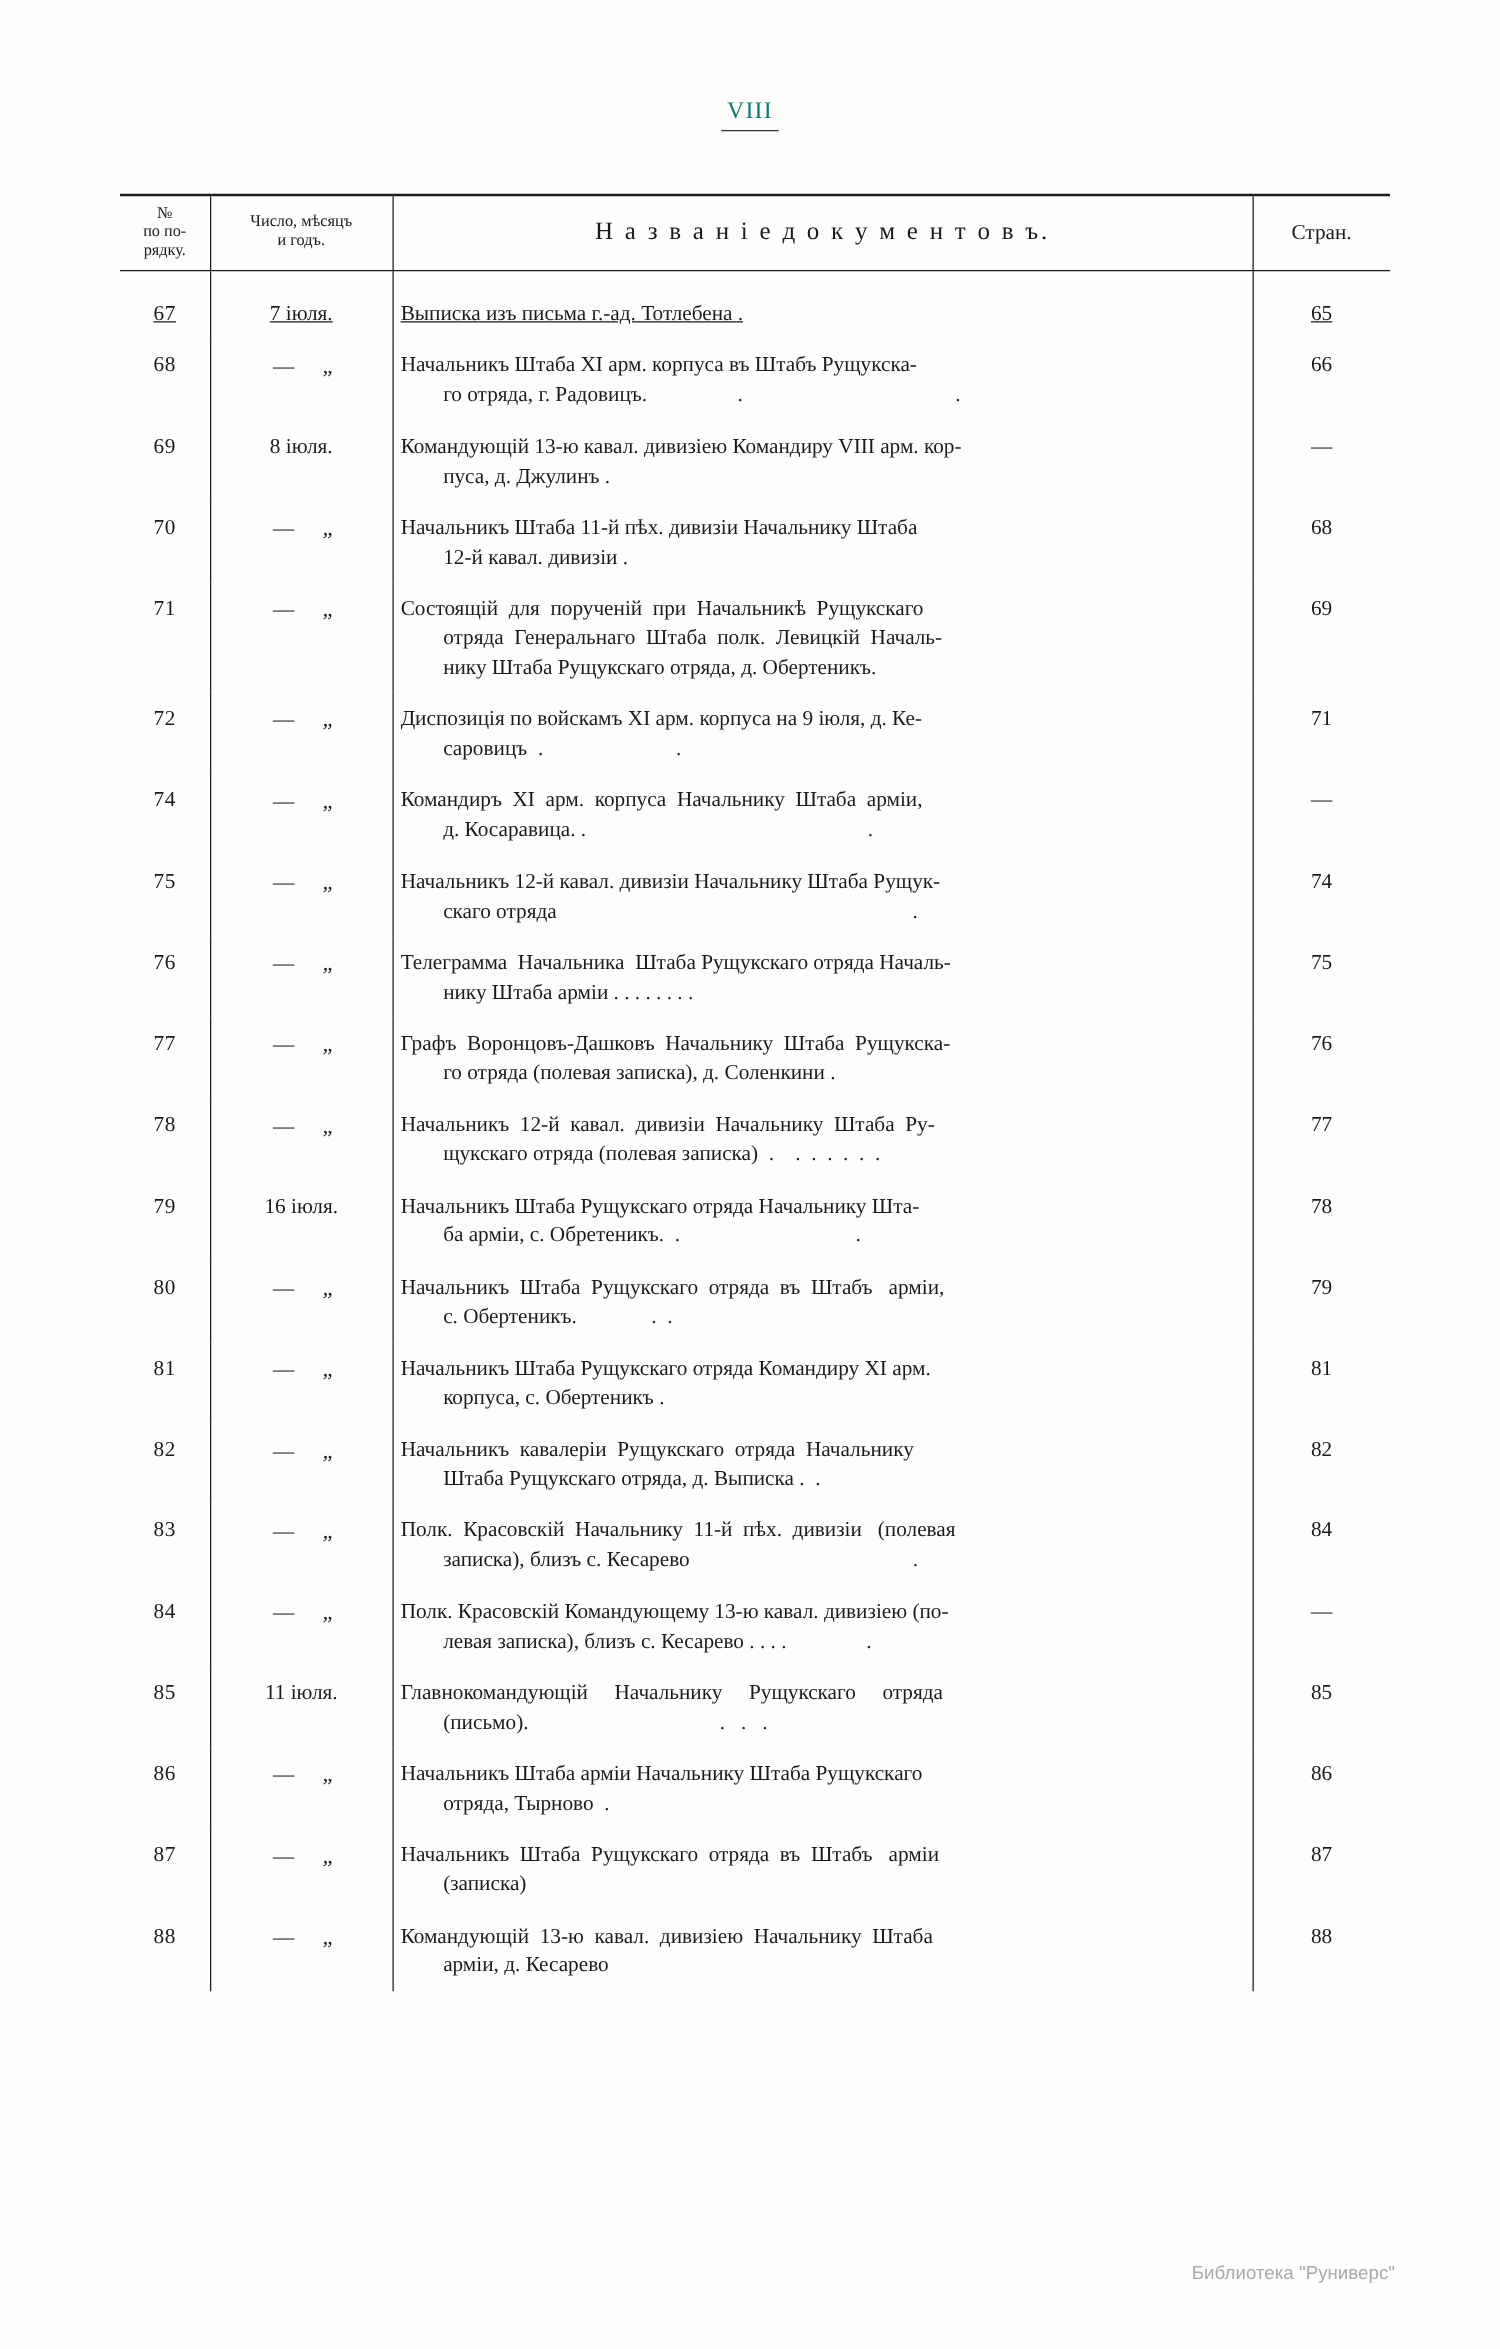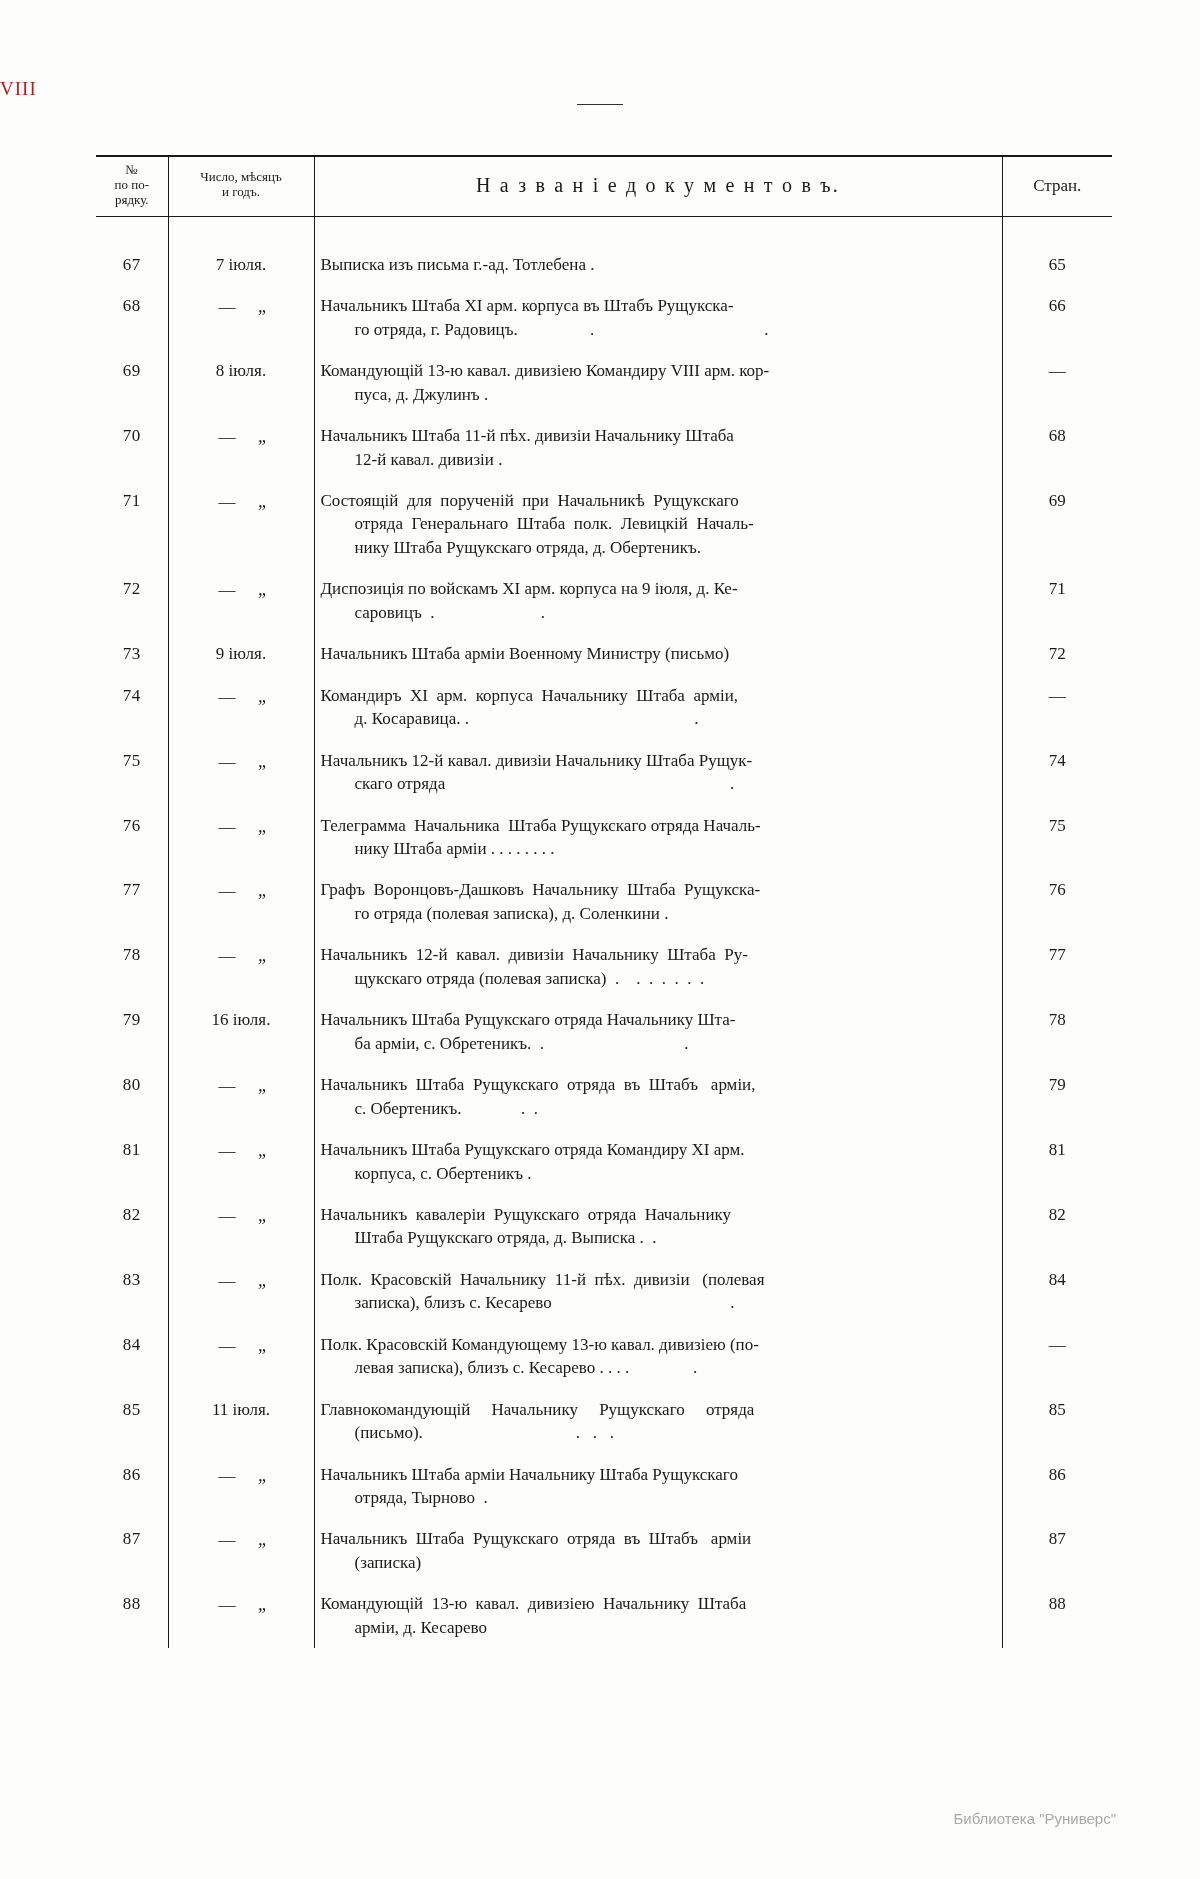--- a/index.html
+++ b/index.html
@@ -20,25 +20,25 @@
     width: 1200px;
     height: 1879px;
     background: #fdfdfb;
     overflow: hidden;
   }
   .page-number {
     position: absolute;
     top: 78px;
     left: 0;
     width: 1200px;
-    text-align: left;
+    text-align: center;
     font-size: 19px;
     letter-spacing: 1px;
     font-family: "Liberation Serif", serif;
-    color: #b91c1c;
+    color: #0f766e;
   }
   .page-number .rule {
     display: block;
     width: 46px;
     height: 1px;
     background: #333;
     margin: 4px auto 0 auto;
   }
 
   .table-wrap {
@@ -86,21 +86,22 @@
     margin-left: 37px;
   }
 
   table.index tbody td {
     vertical-align: top;
     font-size: 17px;
     padding: 9px 6px 9px 6px;
     line-height: 1.38;
   }
   table.index tbody tr:first-child td {
-    padding-top: 36px;
+    padding-top: 22px;
+    text-decoration: underline;
   }
   td.num {
     text-align: center;
     font-size: 17px;
     letter-spacing: 0.5px;
   }
   td.date {
     text-align: center;
     font-size: 16px;
     white-space: nowrap;
@@ -209,26 +210,20 @@
             <td class="title vline-r">Состоящій&nbsp; для&nbsp; порученій&nbsp; при&nbsp; Начальникѣ&nbsp; Рущукскаго<span class="ind">отряда&nbsp; Генеральнаго&nbsp; Штаба&nbsp; полк.&nbsp; Левицкій&nbsp; Началь-</span><span class="ind">нику Штаба Рущукскаго отряда, д. <span class="it">Обертеникъ</span>.</span></td>
             <td class="pg">69</td>
           </tr>
           <tr>
             <td class="num">72</td>
             <td class="date vline-l vline-r"><span class="dash">—</span><span class="ditto">„</span></td>
             <td class="title vline-r">Диспозиція по войскамъ XI арм. корпуса на 9 іюля, д. <span class="it">Ке-</span><span class="ind"><span class="it">саровицъ</span>&nbsp;&nbsp;.&nbsp;&nbsp;&nbsp;&nbsp;&nbsp;&nbsp;&nbsp;&nbsp;&nbsp;&nbsp;&nbsp;&nbsp;&nbsp;&nbsp;&nbsp;&nbsp;&nbsp;&nbsp;&nbsp;&nbsp;&nbsp;&nbsp;&nbsp;&nbsp;&nbsp;.</span></td>
             <td class="pg">71</td>
           </tr>
           <tr>
-            <td class="num">73</td>
-            <td class="date vline-l vline-r">9 іюля.</td>
-            <td class="title vline-r">Начальникъ Штаба арміи Военному Министру (письмо)</td>
-            <td class="pg">72</td>
-          </tr>
-          <tr>
             <td class="num">74</td>
             <td class="date vline-l vline-r"><span class="dash">—</span><span class="ditto">„</span></td>
             <td class="title vline-r">Командиръ&nbsp; XI&nbsp; арм.&nbsp; корпуса&nbsp; Начальнику&nbsp; Штаба&nbsp; арміи,<span class="ind">д. <span class="it">Косаравица</span>.&nbsp;.&nbsp;&nbsp;&nbsp;&nbsp;&nbsp;&nbsp;&nbsp;&nbsp;&nbsp;&nbsp;&nbsp;&nbsp;&nbsp;&nbsp;&nbsp;&nbsp;&nbsp;&nbsp;&nbsp;&nbsp;&nbsp;&nbsp;&nbsp;&nbsp;&nbsp;&nbsp;&nbsp;&nbsp;&nbsp;&nbsp;&nbsp;&nbsp;&nbsp;&nbsp;&nbsp;&nbsp;&nbsp;&nbsp;&nbsp;&nbsp;&nbsp;&nbsp;&nbsp;&nbsp;&nbsp;&nbsp;&nbsp;&nbsp;&nbsp;&nbsp;&nbsp;&nbsp;&nbsp;.</span></td>
             <td class="pg">—</td>
           </tr>
           <tr>
             <td class="num">75</td>
             <td class="date vline-l vline-r"><span class="dash">—</span><span class="ditto">„</span></td>
             <td class="title vline-r">Начальникъ 12-й кавал. дивизіи Начальнику Штаба Рущук-<span class="ind">скаго отряда&nbsp;&nbsp;&nbsp;&nbsp;&nbsp;&nbsp;&nbsp;&nbsp;&nbsp;&nbsp;&nbsp;&nbsp;&nbsp;&nbsp;&nbsp;&nbsp;&nbsp;&nbsp;&nbsp;&nbsp;&nbsp;&nbsp;&nbsp;&nbsp;&nbsp;&nbsp;&nbsp;&nbsp;&nbsp;&nbsp;&nbsp;&nbsp;&nbsp;&nbsp;&nbsp;&nbsp;&nbsp;&nbsp;&nbsp;&nbsp;&nbsp;&nbsp;&nbsp;&nbsp;&nbsp;&nbsp;&nbsp;&nbsp;&nbsp;&nbsp;&nbsp;&nbsp;&nbsp;&nbsp;&nbsp;&nbsp;&nbsp;&nbsp;&nbsp;&nbsp;&nbsp;&nbsp;&nbsp;&nbsp;&nbsp;&nbsp;&nbsp;.</span></td>
             <td class="pg">74</td>

